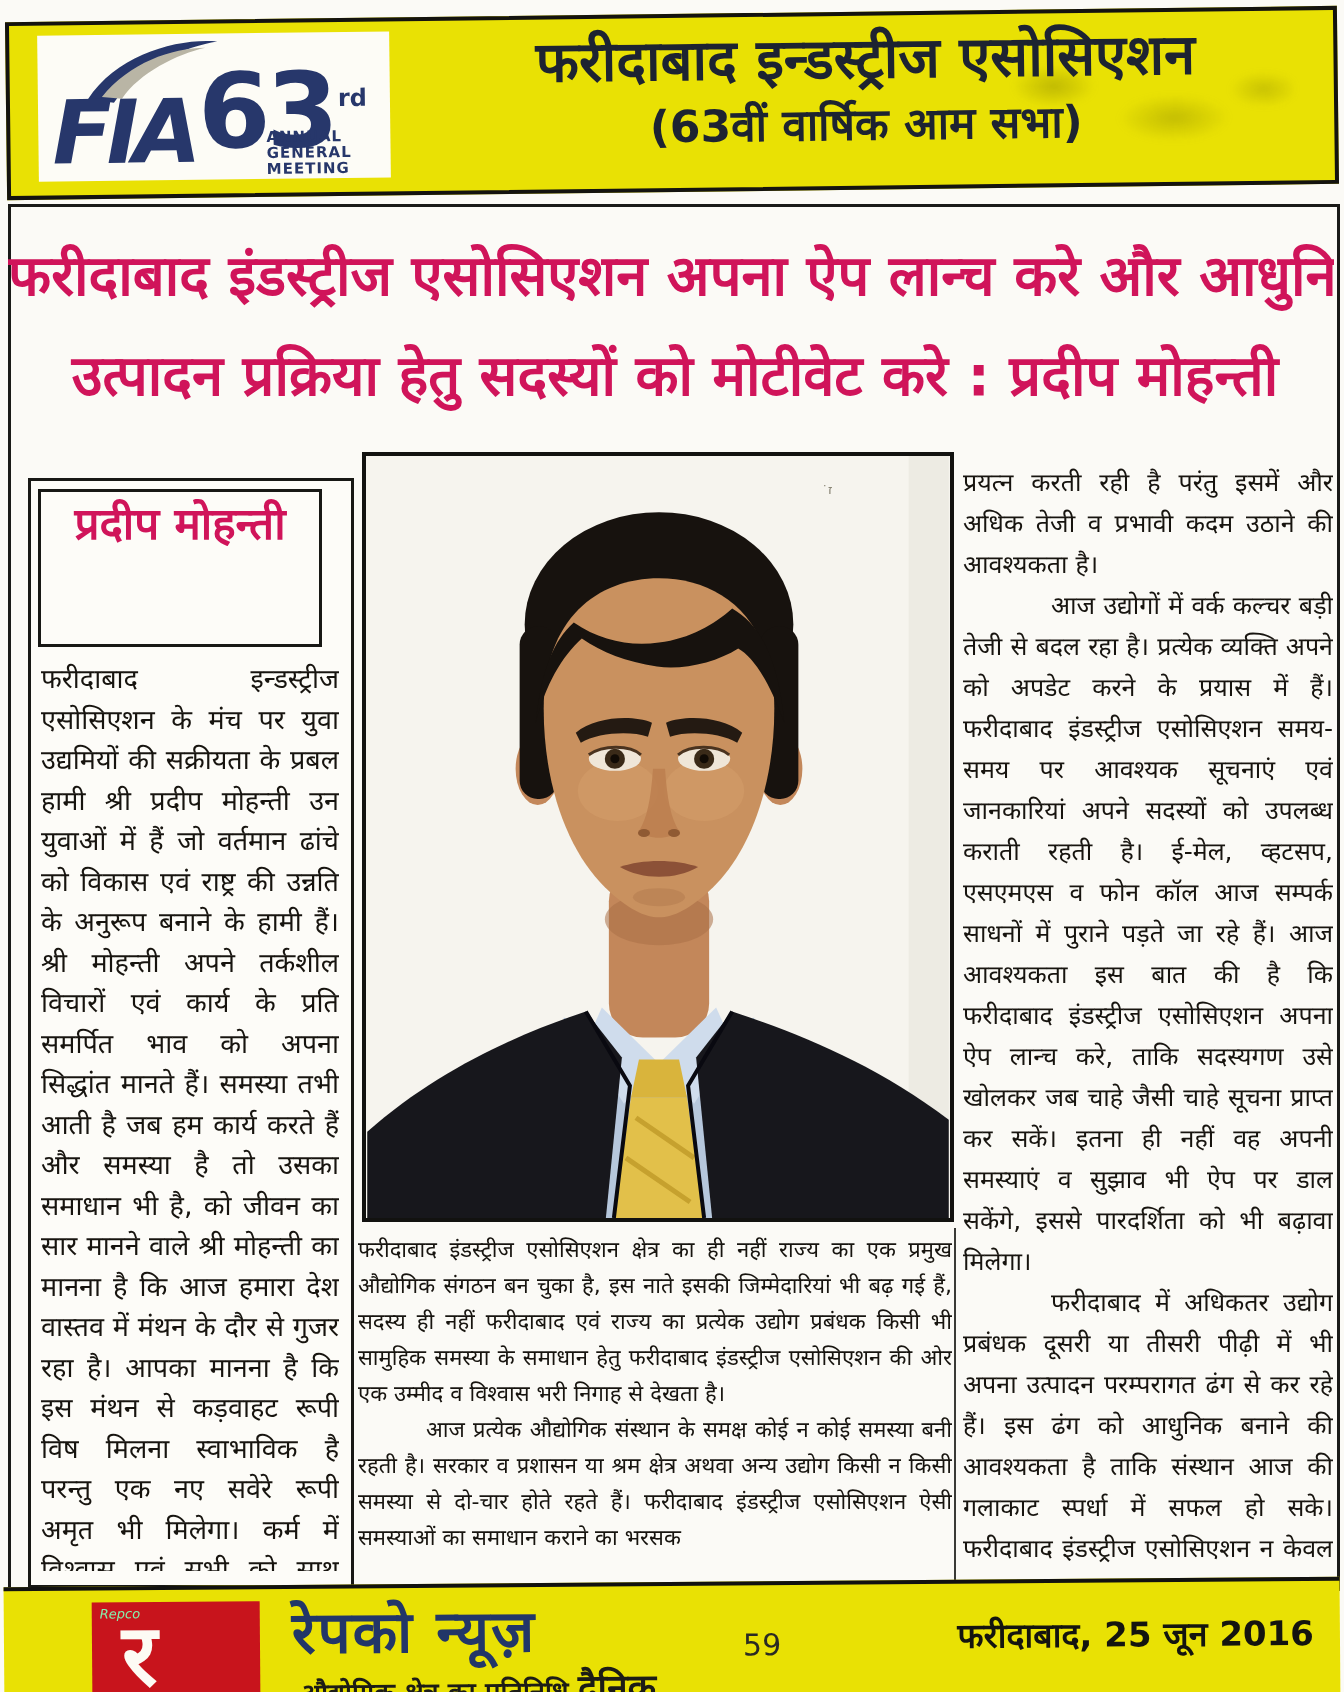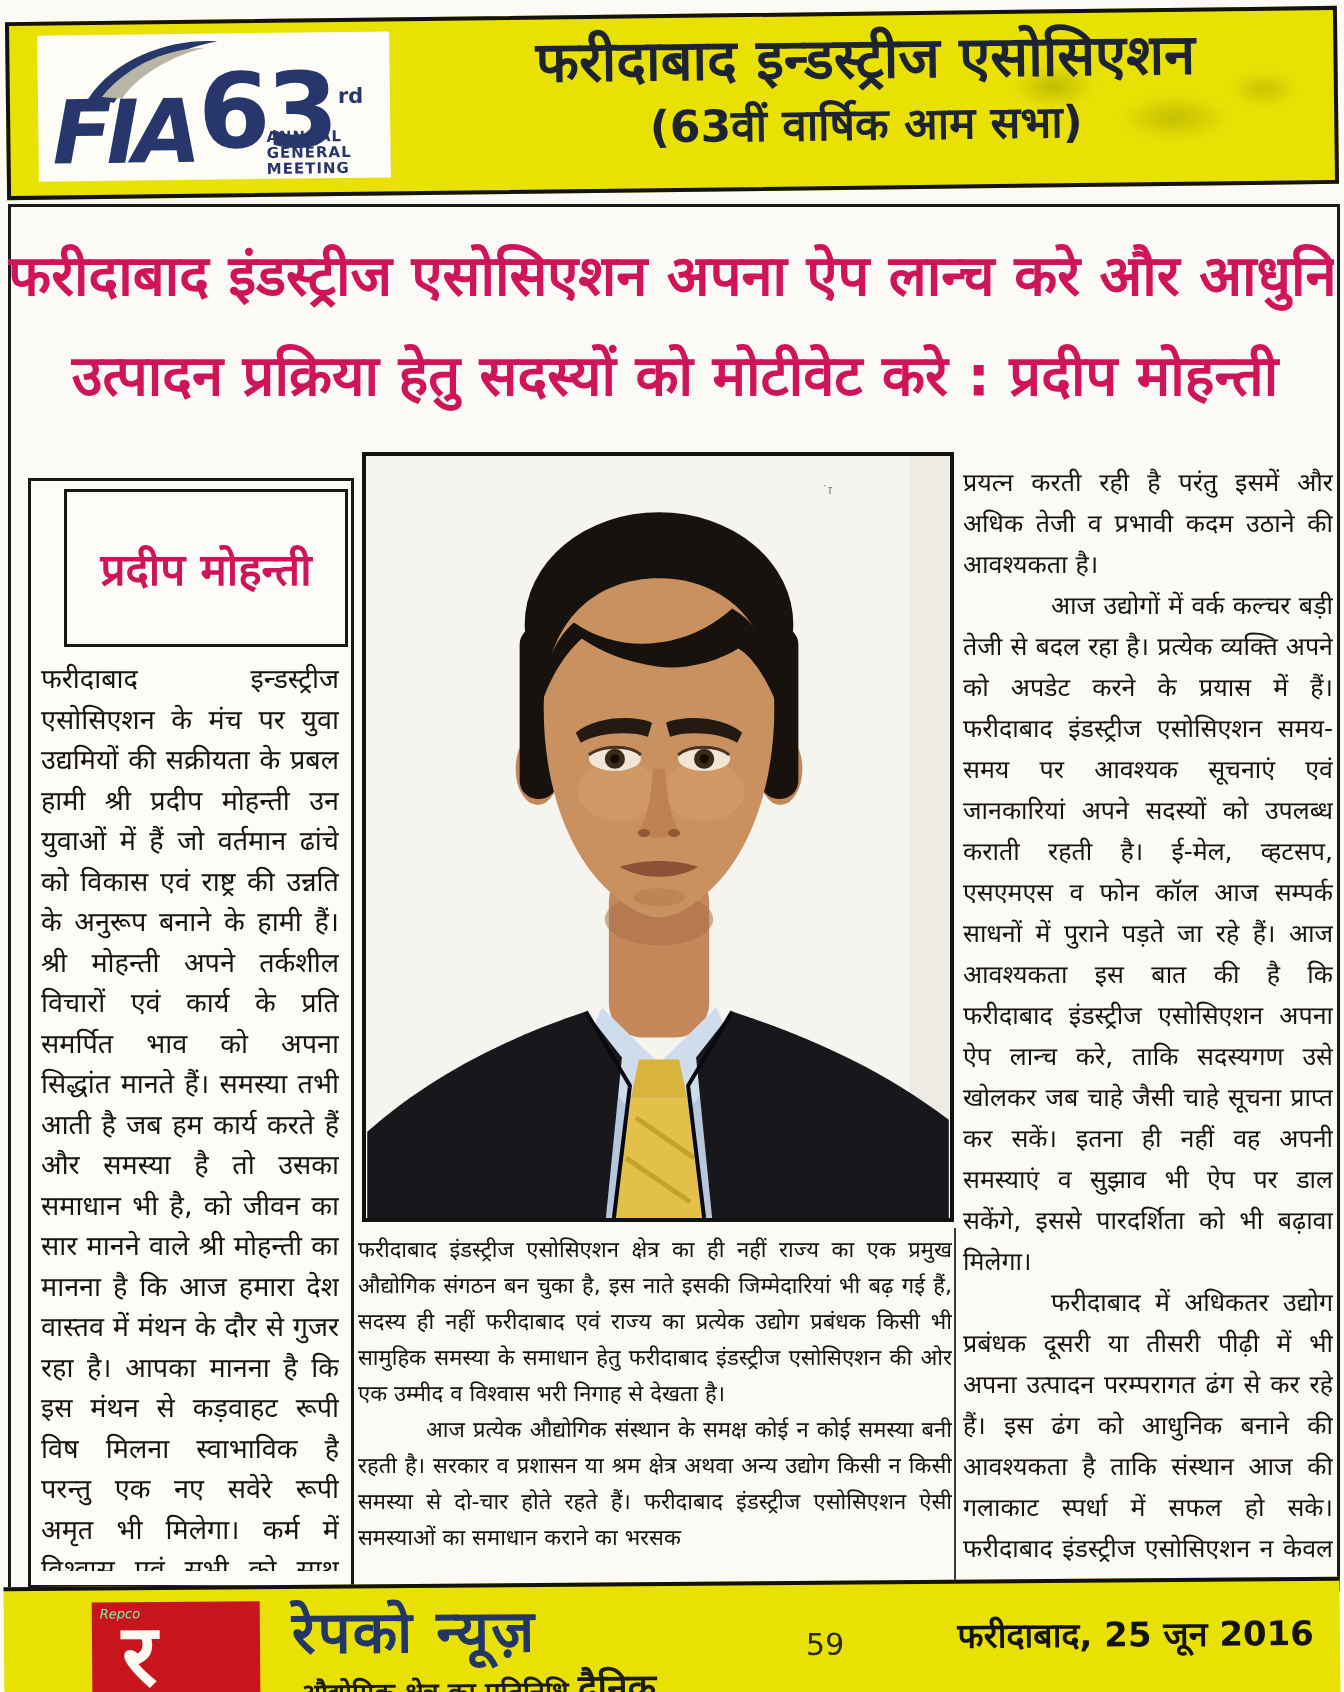--- a/index.html
+++ b/index.html
@@ -31,21 +31,21 @@
     position:absolute;left:14px;bottom:4px;
     font-size:88px;font-weight:bold;font-style:italic;color:#27376b;
     letter-spacing:-6px;line-height:1;
   }
   .logo-63{
     position:absolute;left:160px;top:26px;
     font-size:104px;font-weight:bold;color:#27376b;line-height:1;letter-spacing:-4px;
   }
   .logo-rd{
     position:absolute;left:300px;top:52px;
-    font-size:21px;font-weight:bold;color:#27376b;text-align:right;
+    font-size:24px;font-weight:bold;color:#27376b;text-align:right;
   }
   .logo-caption{
     position:absolute;left:228px;top:96px;
     font-size:15px;font-weight:bold;color:#27376b;line-height:16px;letter-spacing:1px;
   }
   .logo-swoosh{position:absolute;left:30px;top:2px;}
   .masthead-text{
     position:absolute;left:400px;top:8px;width:912px;text-align:center;color:#1d2331;
   }
   .masthead-title{font-size:56px;font-weight:bold;line-height:70px;}
@@ -66,23 +66,22 @@
   .headline .l2{
     font-size:56px;font-weight:bold;white-space:nowrap;line-height:100px;padding-left:8px;
   }
   
   .left-box{
     position:absolute;left:28px;top:478px;width:320px;height:1104px;
     border:3px solid #181815;background:#fdfcf8;
   }
   .name-box{
     position:absolute;left:7px;top:8px;width:278px;height:152px;
-    border:3px solid #181815;display:flex;align-items:center;justify-content:center;
+    border:3px solid #181815;display:flex;align-items:flex-start;justify-content:center;
     overflow:hidden;
-    margin-left:26px;
   }
   .name-box span{
     font-size:44px;font-weight:bold;color:#d0145a;white-space:nowrap;
   }
   .left-body{
     position:absolute;left:10px;top:178px;width:298px;height:912px;overflow:hidden;
     font-size:27px;line-height:40.5px;text-align:justify;color:#17140f;
   }
   
   .photo-frame{
@@ -127,21 +126,21 @@
   }
   .repco-name{
     position:absolute;left:288px;top:2px;font-size:58px;font-weight:bold;color:#223668;
     letter-spacing:2px;white-space:nowrap;
   }
   .repco-tagline{
     position:absolute;left:296px;top:74px;font-size:27px;font-weight:bold;color:#1c1c16;white-space:nowrap;
   }
   .repco-tagline b{font-size:37px;}
   .page-number{
-    position:absolute;left:802px;top:42px;font-size:30px;color:#2a2a24;
+    position:absolute;left:739px;top:42px;font-size:30px;color:#2a2a24;
   }
   .dateline{
     position:absolute;right:26px;top:28px;font-size:34px;font-weight:bold;color:#14140f;white-space:nowrap;
   }
 </style>
 </head>
 <body>
 
 <div class="banner">
   <div class="ghost"></div>

